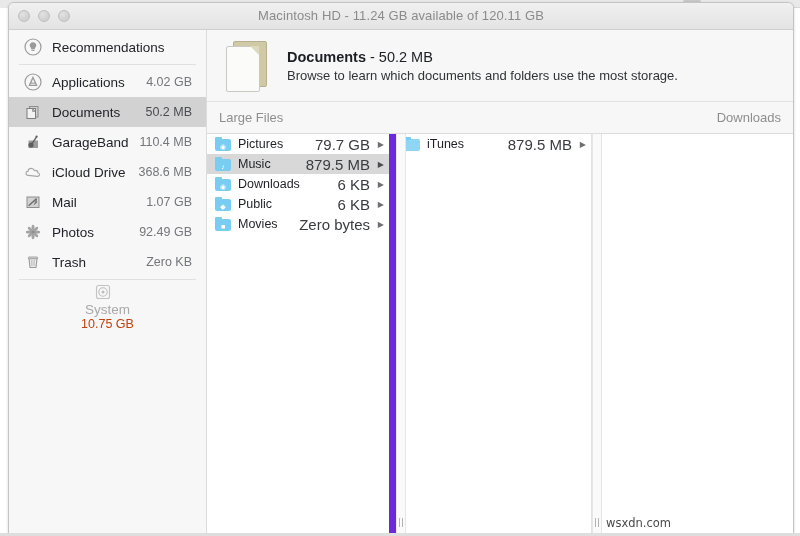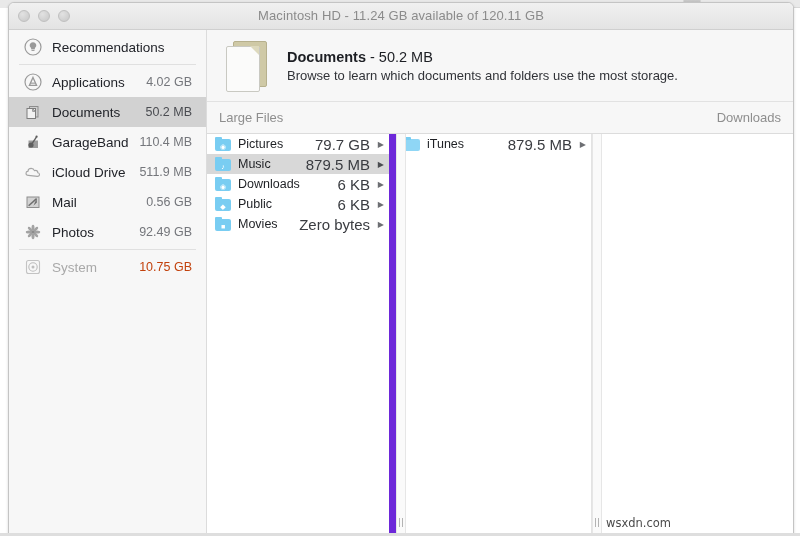--- a/index.html
+++ b/index.html
@@ -101,21 +101,21 @@
   }
   .side-item {
     position: relative;
     display: flex;
     align-items: center;
     height: 30px;
     padding: 0 14px 0 14px;
     box-sizing: border-box;
   }
   .side-item.selected { background: #d2d2d2; }
-  .side-item.disabled { opacity: 1; }
+  .side-item.disabled { opacity: 1; flex-direction: column; }
   .side-icon {
     width: 20px; height: 20px;
     margin-right: 9px;
     flex: 0 0 20px;
     display: flex;
     align-items: center;
     justify-content: center;
   }
   .side-label {
     font-size: 13.5px;
@@ -413,33 +413,33 @@
           <span class="side-size">110.4 MB</span>
         </div>
 
         <div class="side-item">
           <span class="side-icon">
             <svg width="18" height="18" viewBox="0 0 18 18">
               <path d="M4.4 12.4 C2.6 12.4 2 11.2 2 10.3 c0-1 .8-1.9 1.9-1.9 .1-1.7 1.6-3 3.3-3 1.5 0 2.8 1 3.2 2.3 .3-.2 .7-.3 1.1-.3 1.3 0 2.3 1 2.3 2.3 1 .1 1.7 .9 1.7 1.8 0 .9-.6 1.9-2.2 1.9z" fill="none" stroke="#a6a6a6" stroke-width="1.1" stroke-linejoin="round"></path>
             </svg>
           </span>
           <span class="side-label">iCloud Drive</span>
-          <span class="side-size">511.9 MB</span>
+          <span class="side-size">368.6 MB</span>
         </div>
 
         <div class="side-item">
           <span class="side-icon">
             <svg width="18" height="18" viewBox="0 0 18 18">
               <rect x="3" y="4" width="12" height="10.5" fill="#d3d3d3" stroke="#8e8e8e" stroke-width="1"></rect>
               <path d="M4.6 12.8 L12.6 5.6" stroke="#6f6f6f" stroke-width="1.5"></path>
               <path d="M12.6 5.6 L12.9 9.6 L9.4 12.8 Z" fill="#6f6f6f"></path>
             </svg>
           </span>
           <span class="side-label">Mail</span>
-          <span class="side-size">0.56 GB</span>
+          <span class="side-size">1.07 GB</span>
         </div>
 
         <div class="side-item">
           <span class="side-icon">
             <svg width="18" height="18" viewBox="0 0 18 18">
               <g fill="#a3a3a3">
                 <ellipse cx="9" cy="4.8" rx="1.5" ry="3"></ellipse>
                 <ellipse cx="9" cy="13.2" rx="1.5" ry="3"></ellipse>
                 <ellipse cx="4.8" cy="9" rx="3" ry="1.5"></ellipse>
                 <ellipse cx="13.2" cy="9" rx="3" ry="1.5"></ellipse>
@@ -448,20 +448,31 @@
                 <ellipse cx="12" cy="6" rx="1.4" ry="2.8" transform="rotate(45 12 6)"></ellipse>
                 <ellipse cx="6" cy="12" rx="1.4" ry="2.8" transform="rotate(45 6 12)"></ellipse>
                 <circle cx="9" cy="9" r="1.8" fill="#8c8c8c"></circle>
               </g>
             </svg>
           </span>
           <span class="side-label">Photos</span>
           <span class="side-size">92.49 GB</span>
         </div>
 
+        <div class="side-item">
+          <span class="side-icon">
+            <svg width="18" height="18" viewBox="0 0 18 18">
+              <path d="M5 5.5 L6 14.5 H12 L13 5.5 Z" fill="#ececec" stroke="#9a9a9a" stroke-width="1.1"></path>
+              <rect x="4.3" y="4" width="9.4" height="1.8" rx=".8" fill="#dcdcdc" stroke="#9a9a9a" stroke-width=".9"></rect>
+              <path d="M7.4 7 L7.8 13 M9 7 L9 13 M10.6 7 L10.2 13" stroke="#bdbdbd" stroke-width=".8"></path>
+            </svg>
+          </span>
+          <span class="side-label">Trash</span>
+          <span class="side-size">Zero KB</span>
+        </div>
 
         <div class="side-sep"></div>
 
         <div class="side-item disabled">
           <span class="side-icon">
             <svg width="18" height="18" viewBox="0 0 18 18">
               <rect x="2.5" y="2.5" width="13" height="13" rx="2" fill="none" stroke="#c3c3c3" stroke-width="1.1"></rect>
               <circle cx="9" cy="9" r="4.2" fill="none" stroke="#bdbdbd" stroke-width="1.1"></circle>
               <circle cx="9" cy="9" r="1.5" fill="#bdbdbd"></circle>
             </svg>

